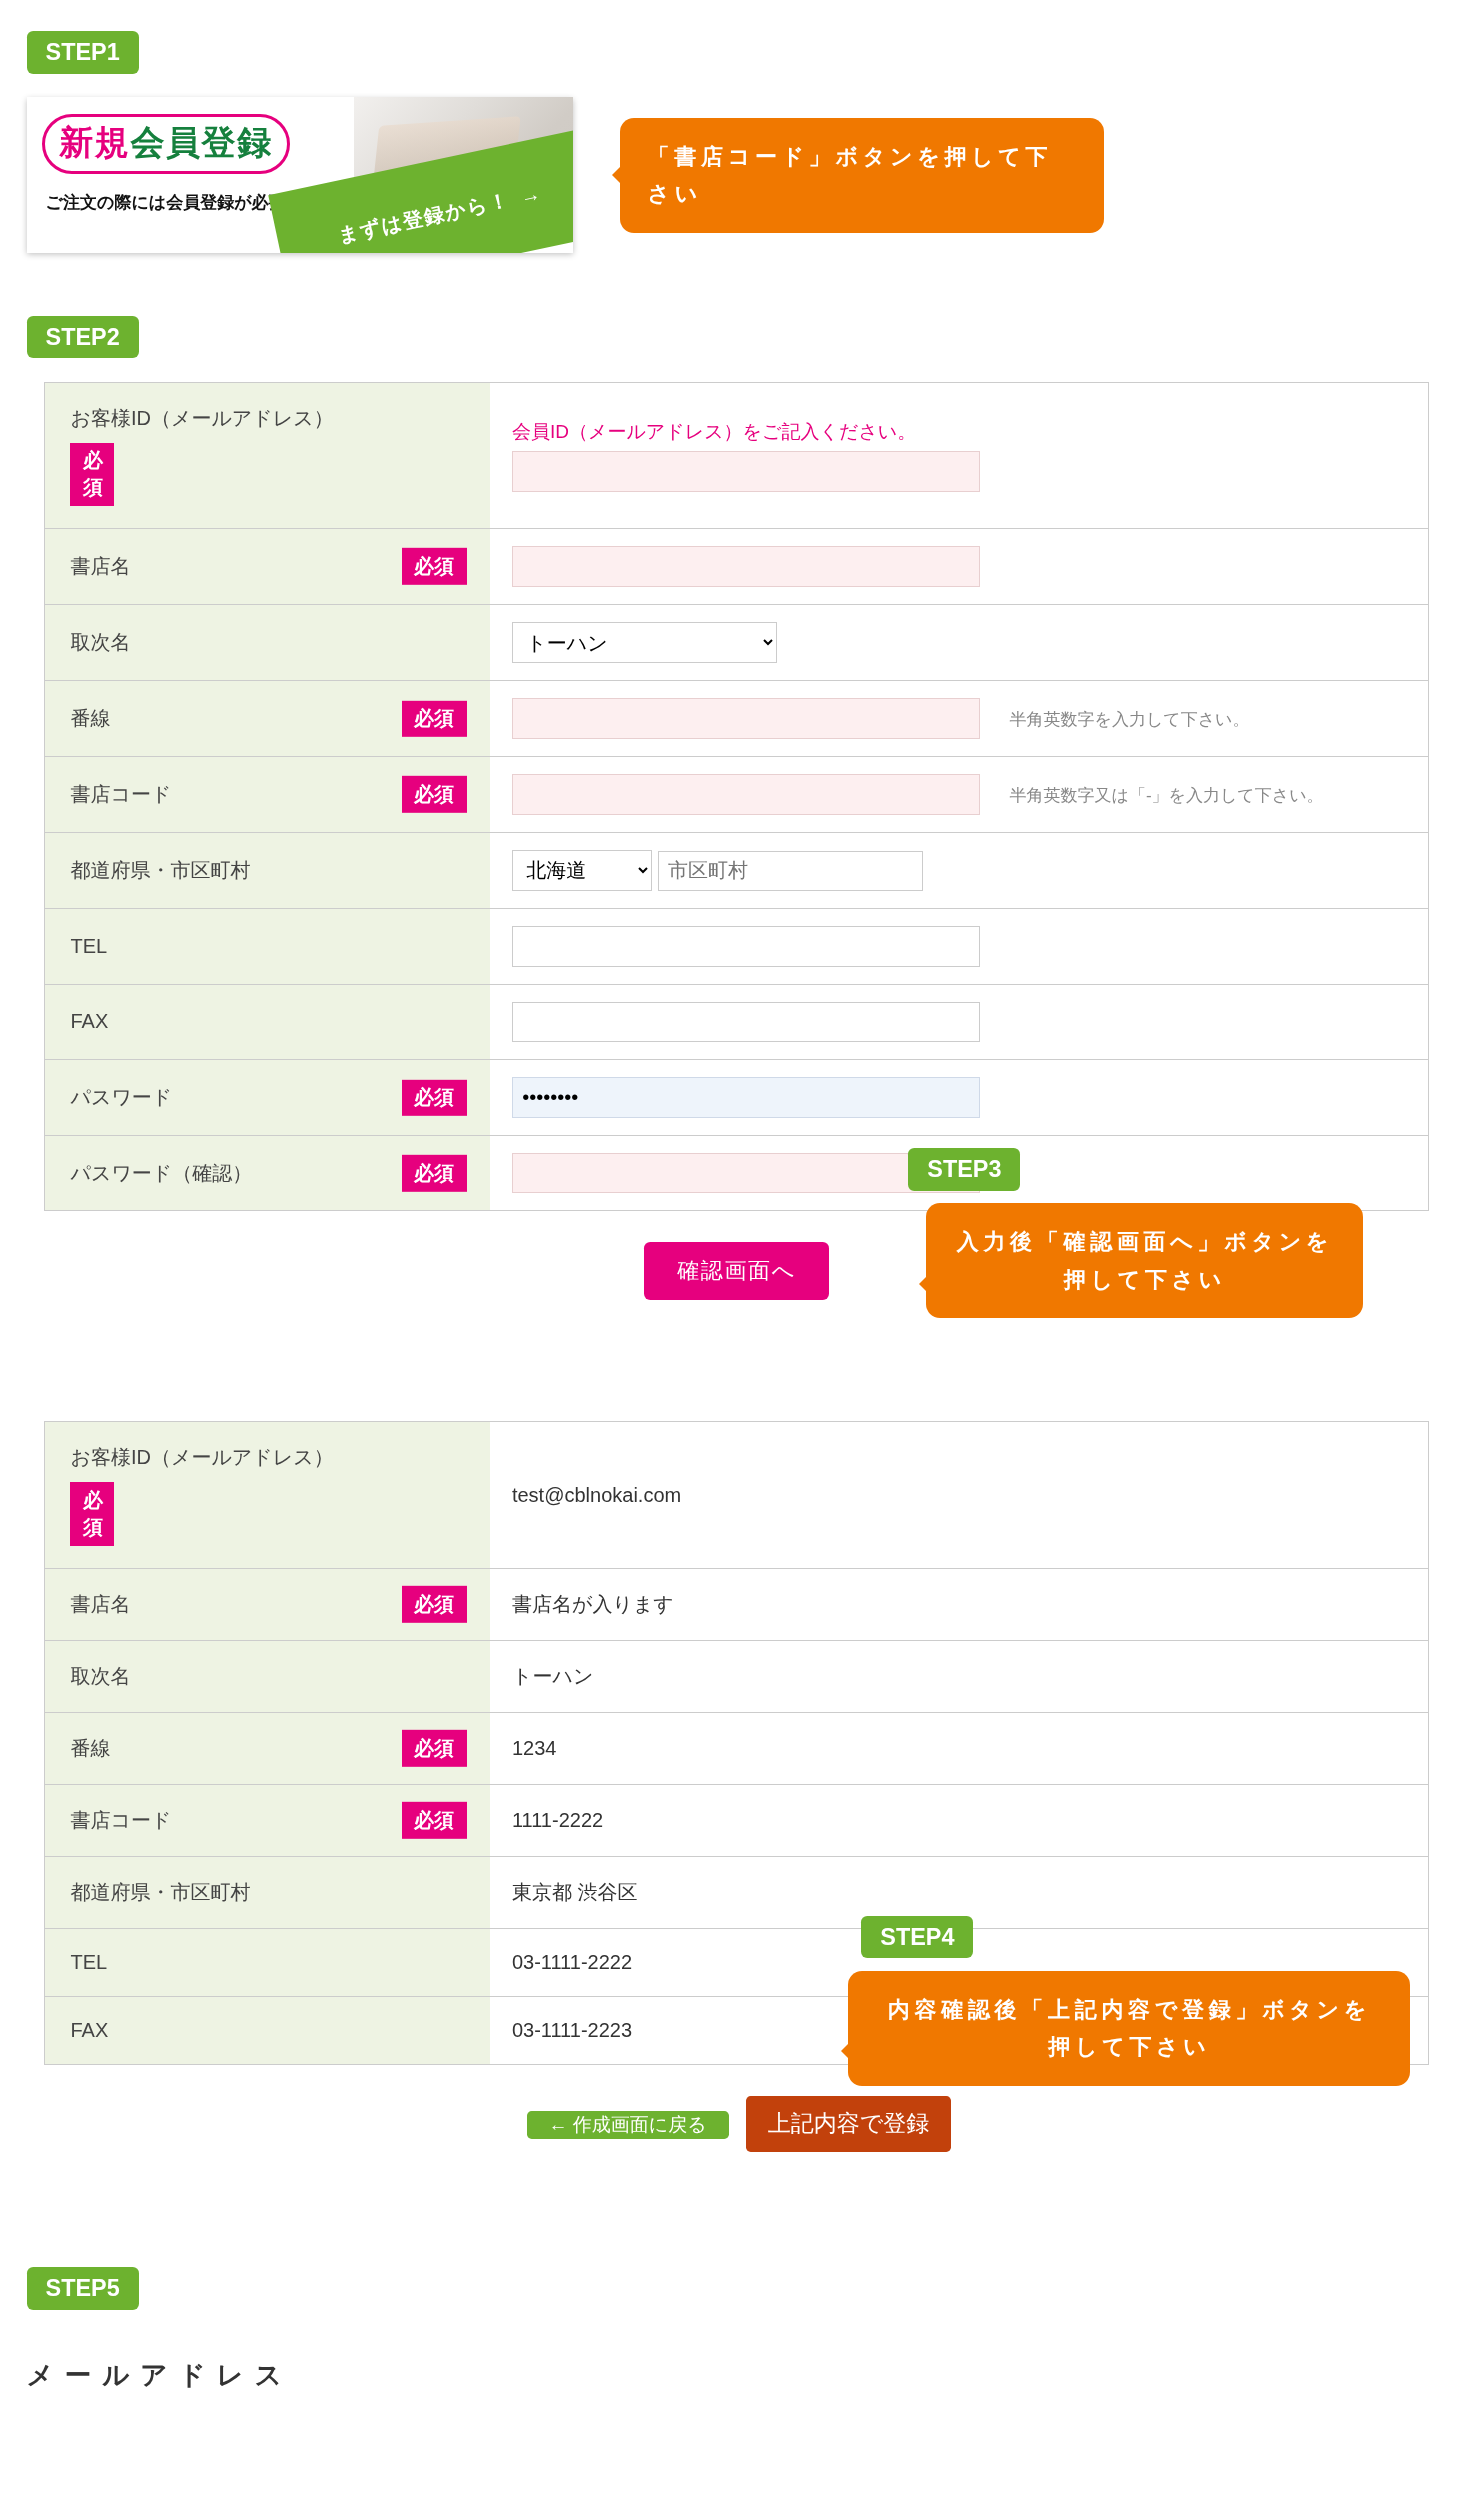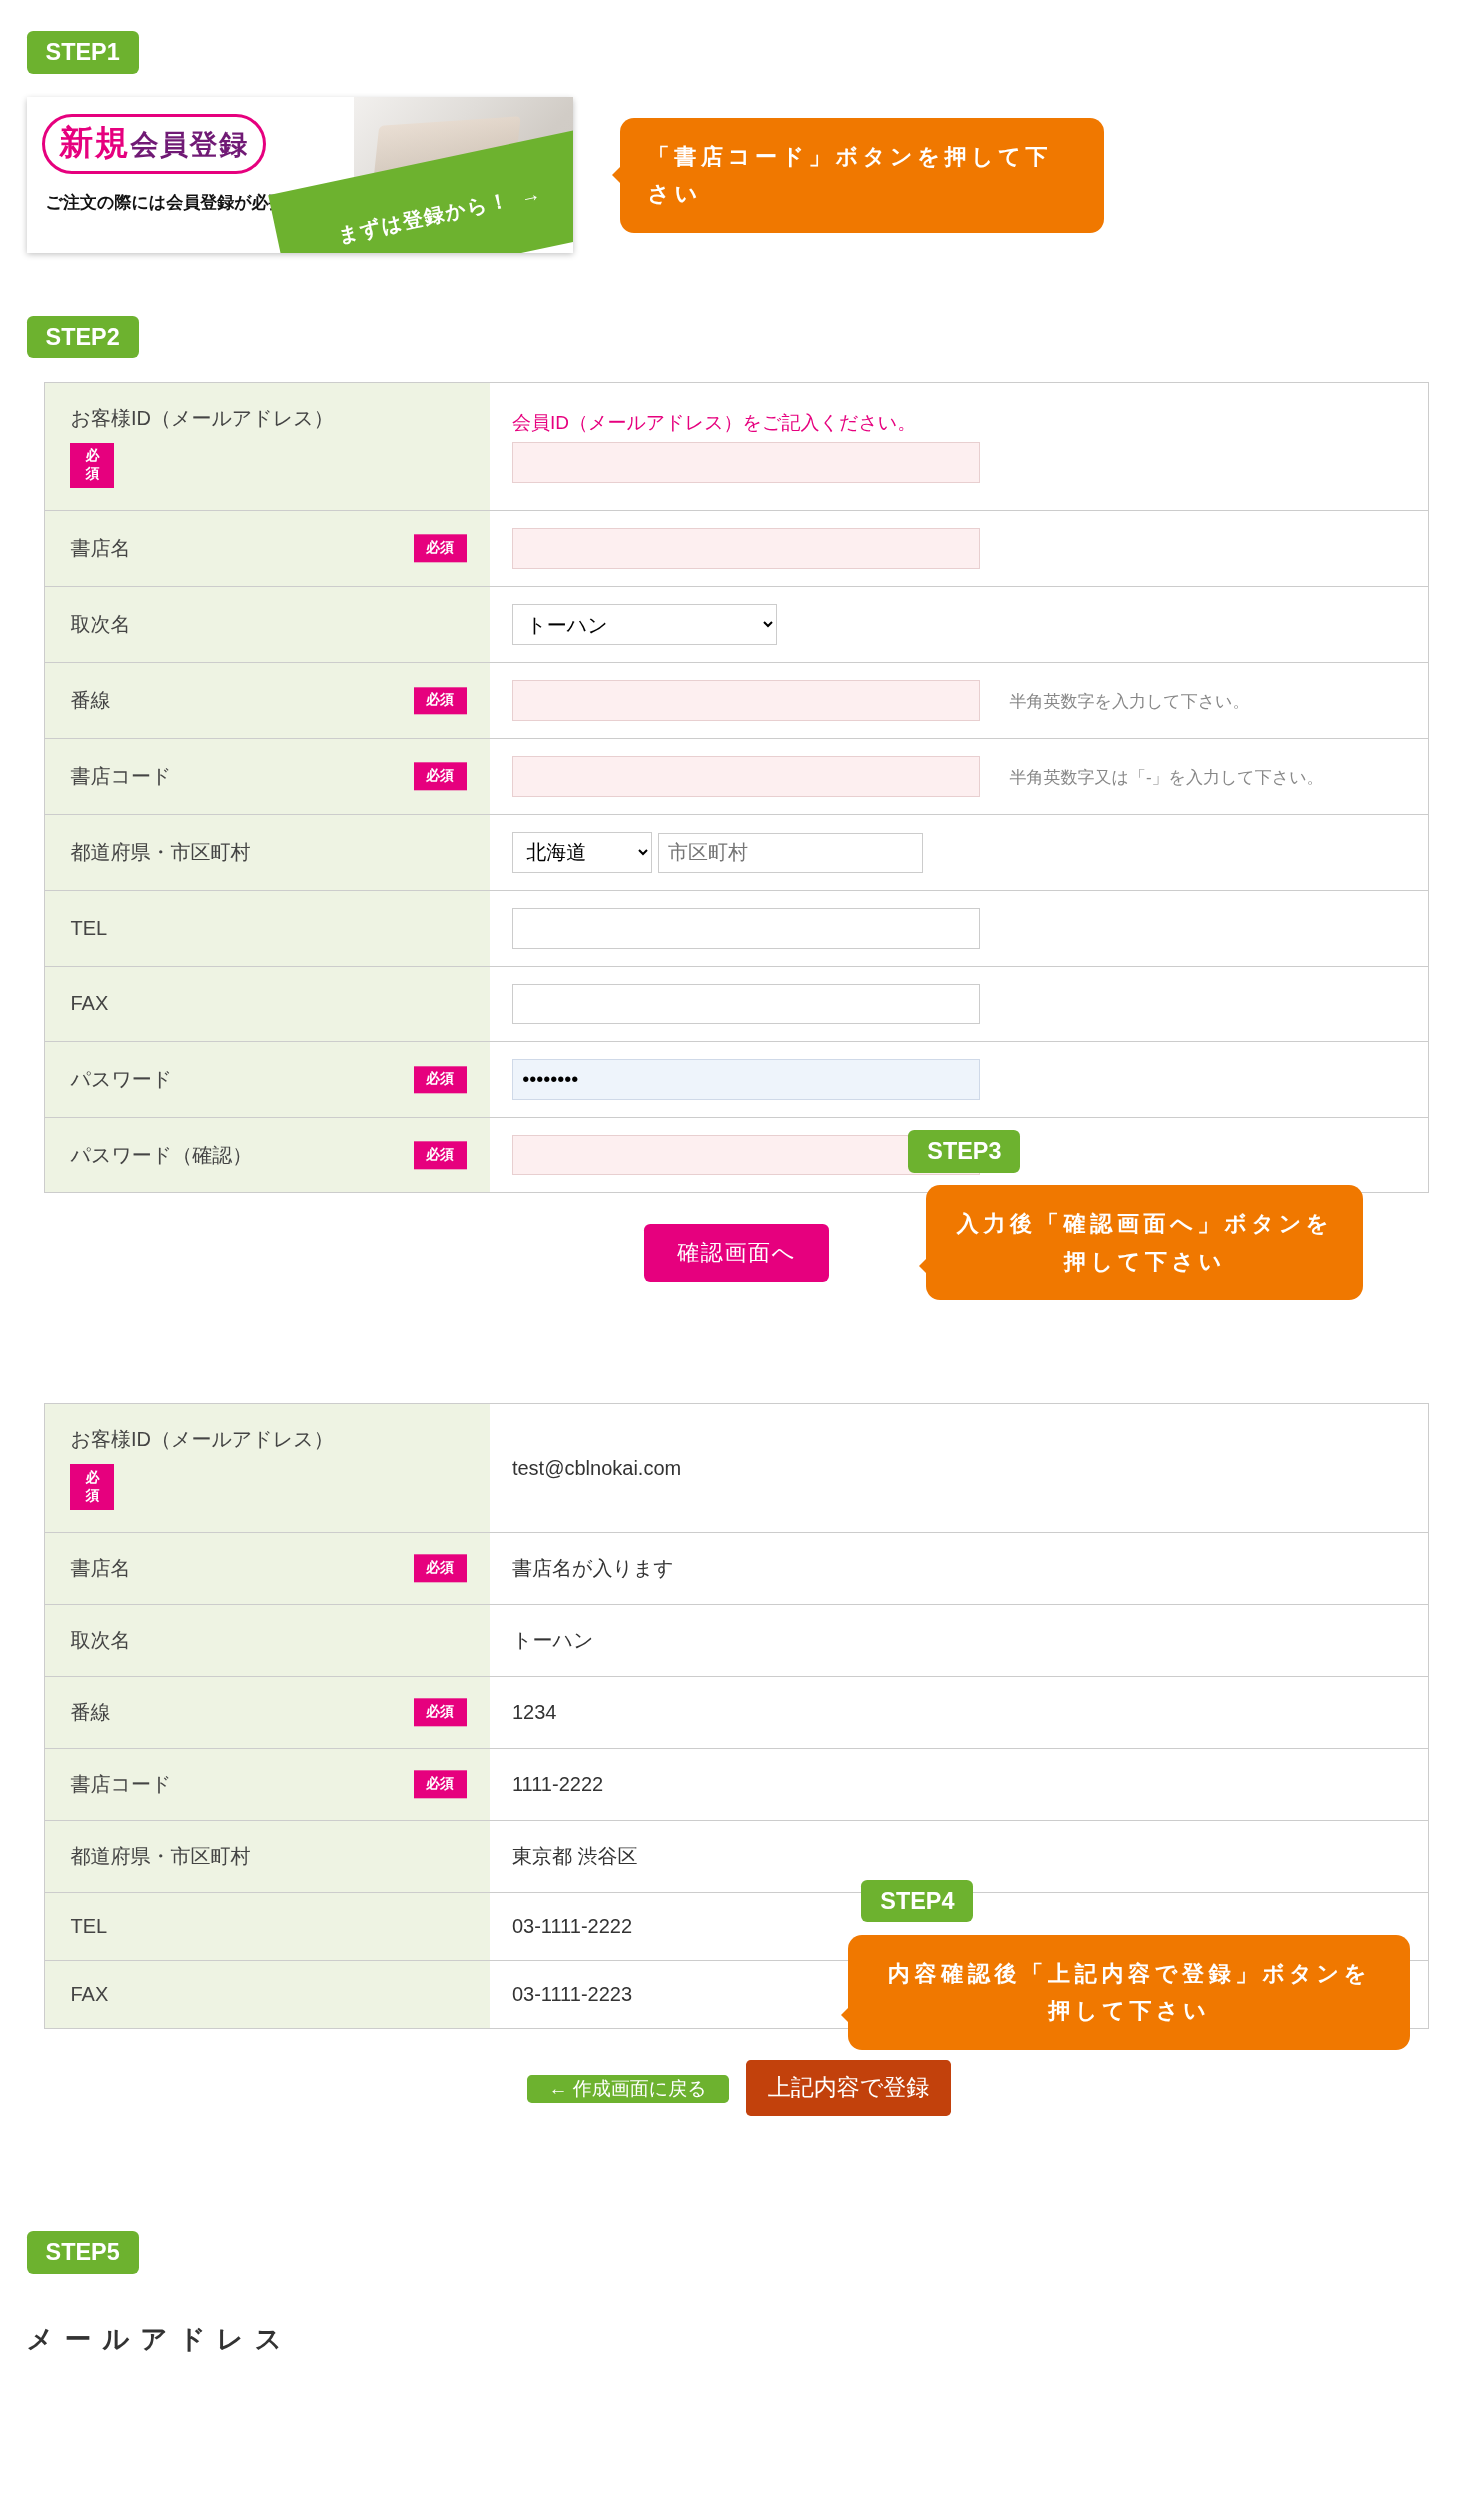--- a/index.html
+++ b/index.html
@@ -38,21 +38,21 @@
   .banner-title {
     position: absolute;
     left: 15.6px; top: 17px;
     border: 3.1px solid #e6007e;
     border-radius: 39px;
     padding: 3.1px 14px 4.7px 14px;
     display: flex; align-items: baseline;
     background: #fff;
   }
   .banner-title .a { color: #e6007e; font-weight: 900; font-size: 34px; letter-spacing: 1.6px; }
-  .banner-title .b { color: #701a75; font-weight: 900; font-size: 28px; letter-spacing: 1.6px; }
+  .banner-title .b { color: #15803d; font-weight: 900; font-size: 34px; letter-spacing: 1.6px; }
   .banner-sub {
     position: absolute;
     left: 19px; top: 94px;
     font-size: 17px; font-weight: bold;
     color: #111;
   }
   .banner-photo {
     position: absolute;
     right: 0; top: 0; width: 219px; height: 109px;
     background: linear-gradient(135deg,#f2f0ee 0%, #e0ddd9 40%, #d1ccc6 70%, #cfcac4 100%);
@@ -119,21 +119,21 @@
   .form-table td {
     background: #fff;
     padding: 17px 22px;
     vertical-align: middle;
     color: #333;
   }
   .req {
     display: inline-block;
     background: #e6007e;
     color: #fff;
-    font-size: 14px;
+    font-size: 20px;
     padding: 4.7px 12.5px;
     font-weight: bold;
   }
   .req.inrow { position: absolute; right: 23.4px; top: 50%; transform: translateY(-50%); }
   .req.under { display:block; margin-top:11px; width:44px; text-align:center;}
   .note-pink { color: #e6007e; font-size: 19px; margin-bottom: 6px; }
   input[type=text], input[type=password], select {
     font-size: 20px;
     padding: 7.8px 9.4px;
     border: 0.8px solid #ccc;

